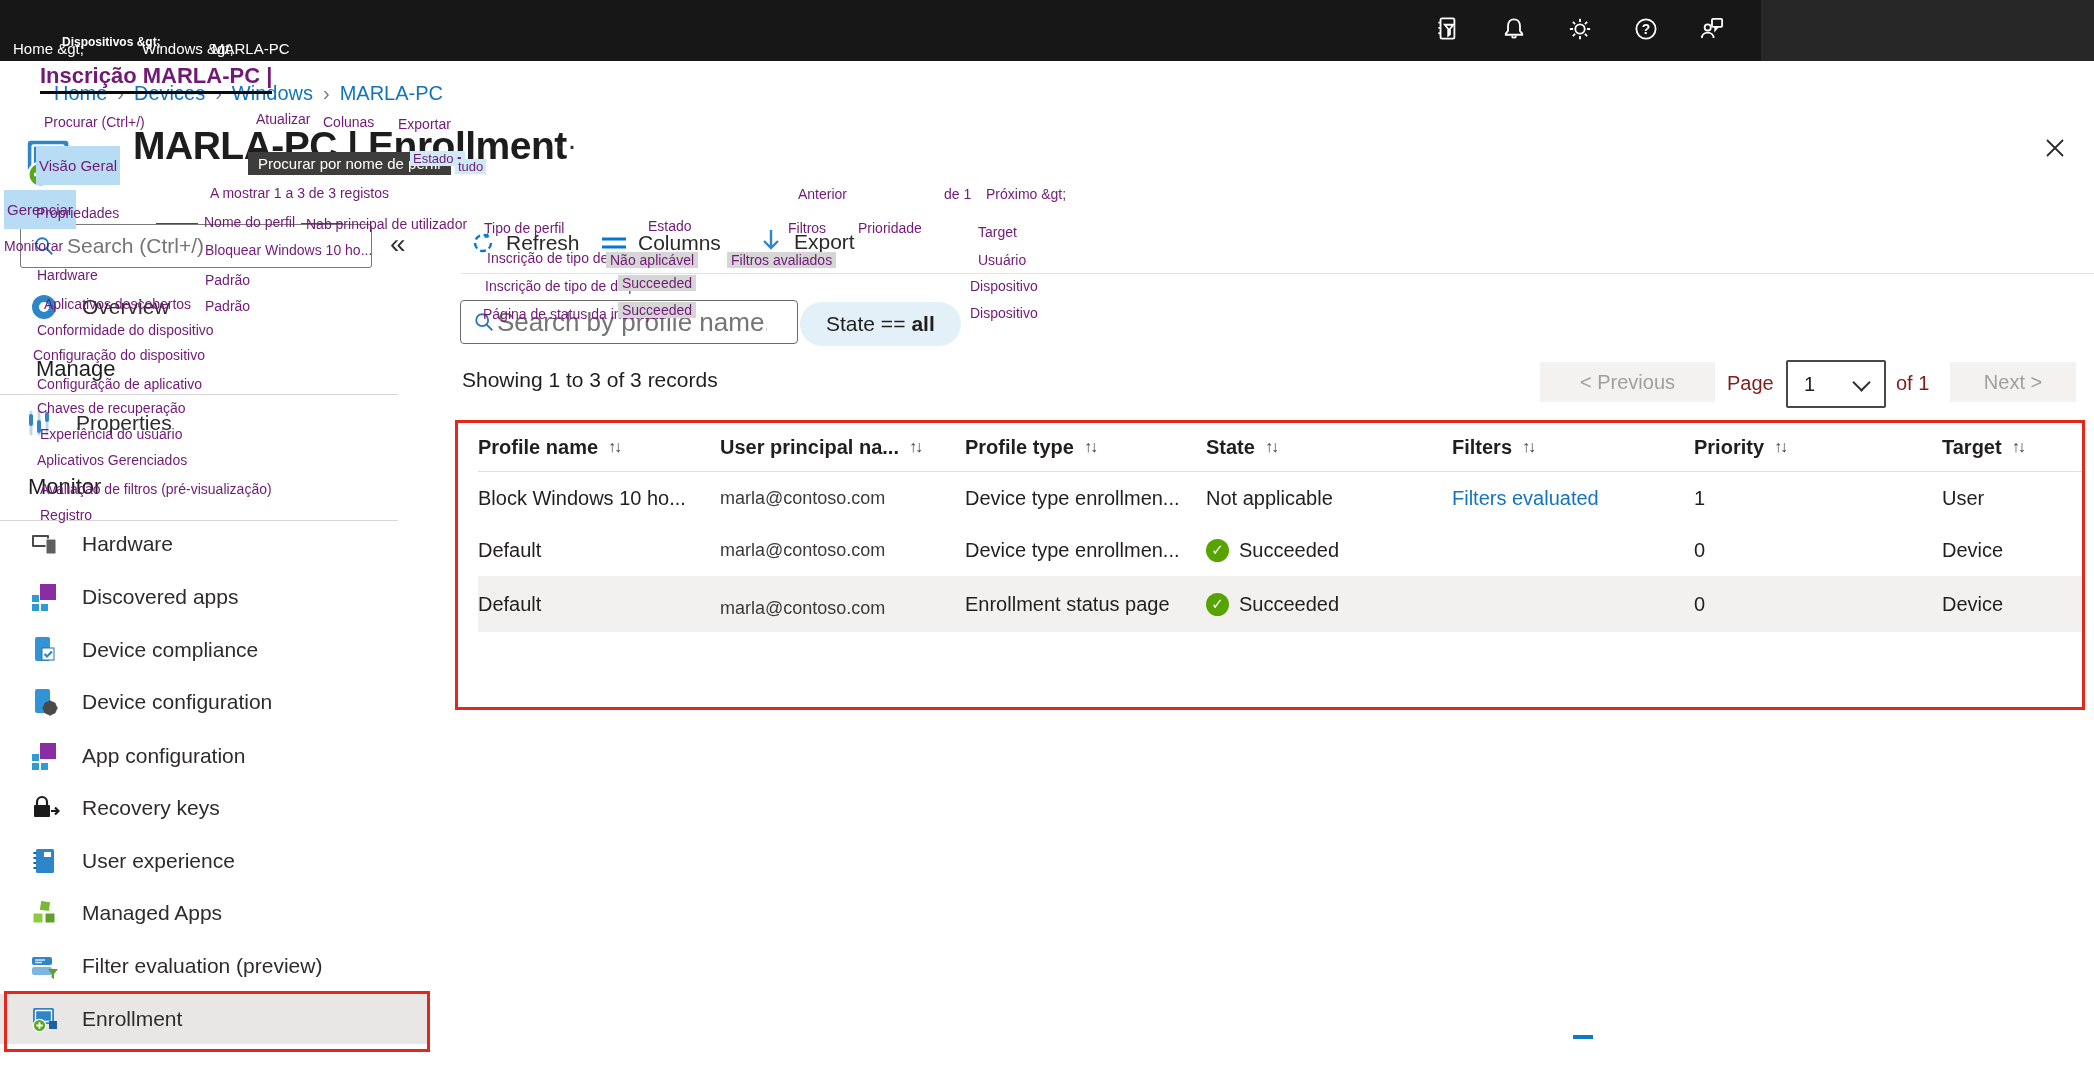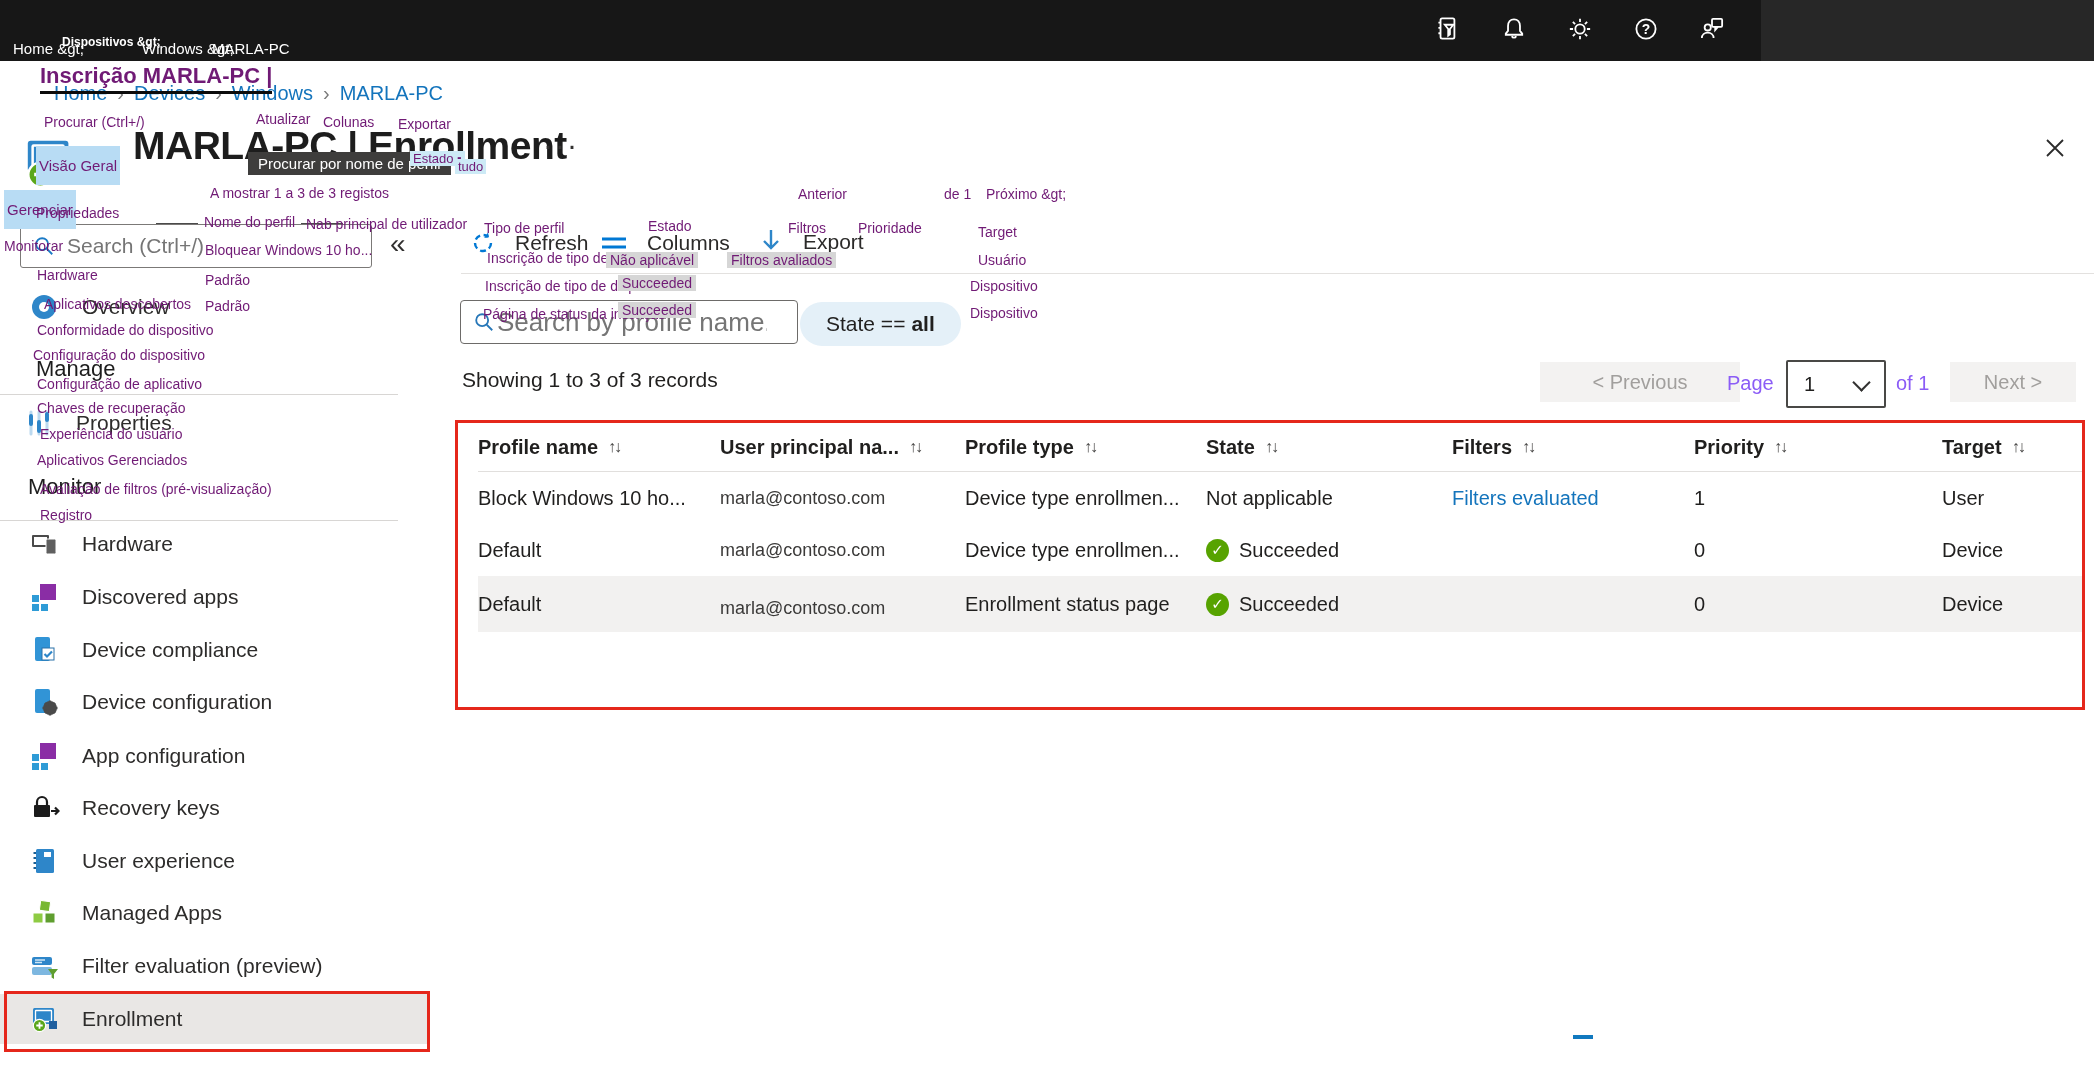--- a/index.html
+++ b/index.html
@@ -29,35 +29,35 @@
   .side-search input{border:none;outline:none;font-size:21px;color:#444;width:250px;margin-left:10px;
                      font-family:inherit;background:transparent;}
   .collapse{left:390px;top:228px;font-size:28px;color:#323130;cursor:pointer;z-index:4;}
   .nav-item{position:absolute;left:0;width:430px;height:50px;display:flex;align-items:center;cursor:pointer;z-index:3;}
   .nav-item .ic{width:30px;height:30px;margin-left:30px;flex:0 0 30px;}
   .nav-item .lbl{margin-left:22px;font-size:21px;color:#2d2c2b;white-space:nowrap;}
   .nav-item.selected{background:#e9e7e5;}
   .section-lbl{position:absolute;font-size:22px;color:#1d1d1d;z-index:3;margin-left:14px;}
   .divider{position:absolute;left:0;width:398px;height:1px;background:#d8d6d4;z-index:3;}
   
-  .cmd{position:absolute;display:flex;align-items:center;gap:19px;cursor:pointer;z-index:5;}
+  .cmd{position:absolute;display:flex;align-items:center;gap:10px;cursor:pointer;z-index:5;}
   .cmd .t{font-size:21px;color:#2b2a29;}
   .hairline{left:461px;top:273px;width:1633px;height:1px;background:#e3e1df;}
   .main-search{left:460px;top:300px;width:336px;height:42px;border:1px solid #6d6b69;border-radius:4px;
                display:flex;align-items:center;background:#fff;z-index:4;}
   .main-search input{border:none;outline:none;font-size:26px;color:#555;width:270px;margin-left:0;
                      font-family:inherit;background:transparent;}
   .pill{left:800px;top:302px;height:44px;padding:0 26px;background:#e4f0f8;border-radius:22px;
         display:flex;align-items:center;font-size:21px;color:#201f1e;z-index:4;cursor:pointer;white-space:nowrap;}
   .pill b{margin-left:6px;}
   .showing{left:462px;top:368px;font-size:21px;color:#201f1e;z-index:4;}
   
   .pg-btn{position:absolute;height:40px;background:#f3f2f1;color:#a19f9d;font-size:20px;
           display:flex;align-items:center;justify-content:center;z-index:4;cursor:default;}
-  .pg-lbl{position:absolute;font-size:20px;color:#8b5cf6;z-index:4;}
+  .pg-lbl{position:absolute;font-size:20px;color:#7f1d1d;z-index:4;}
   .pg-select{left:1786px;top:360px;width:96px;height:44px;border:2px solid #49484６;border:2px solid #494846;
              border-radius:2px;display:flex;align-items:center;font-size:20px;color:#201f1e;z-index:4;cursor:pointer;background:#fff;}
   .pg-select .val{margin-left:16px;flex:1;}
   .chev{width:11px;height:11px;border-right:2px solid #323130;border-bottom:2px solid #323130;
         transform:rotate(45deg);margin-right:16px;margin-top:-4px;}
   
   .tbl-box{left:455px;top:420px;width:1624px;height:284px;border:3px solid #e5271b;background:#fff;z-index:2;}
   .tbl{position:absolute;left:20px;top:0;right:0;}
   .trow{display:grid;grid-template-columns:242px 245px 241px 246px 242px 248px 1fr;align-items:center;}
   .thead{height:48px;border-bottom:1px solid #e1dfdd;}
@@ -328,21 +328,21 @@
   <input type="text" placeholder="Search by profile name." style="">
 </div>
 
 <div class="abs pill">
   <span>State == </span>
   <b>all</b>
 </div>
 
 <div class="abs showing">Showing 1 to 3 of 3 records</div>
 
-<div class="pg-btn" style="left:1540px;top:362px;width:200px">&lt; Previous</div>
+<div class="pg-btn" style="left:1540px;top:362px;width:175px">&lt; Previous</div>
 <div class="pg-lbl" style="left:1727px;top:372px">Page</div>
 <div class="abs pg-select">
   <span class="val">1</span>
   <span class="chev"></span>
 </div>
 <div class="pg-lbl" style="left:1896px;top:372px">of 1</div>
 <div class="pg-btn" style="left:1950px;top:362px;width:126px">Next &gt;</div>
 
 <div class="abs tbl-box">
   <div class="tbl">

